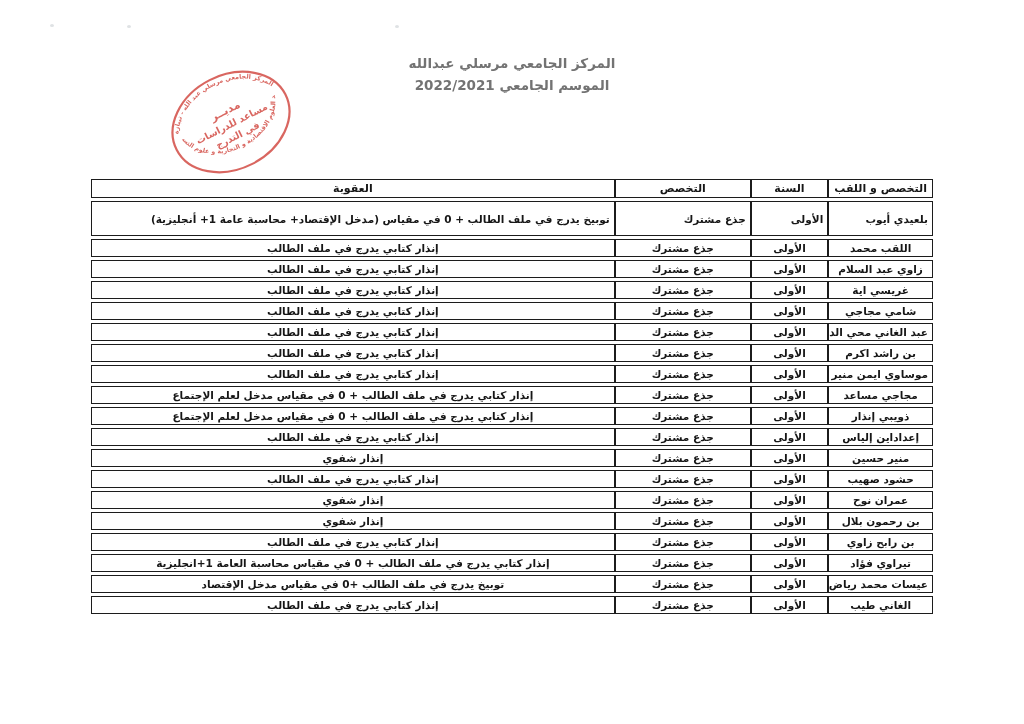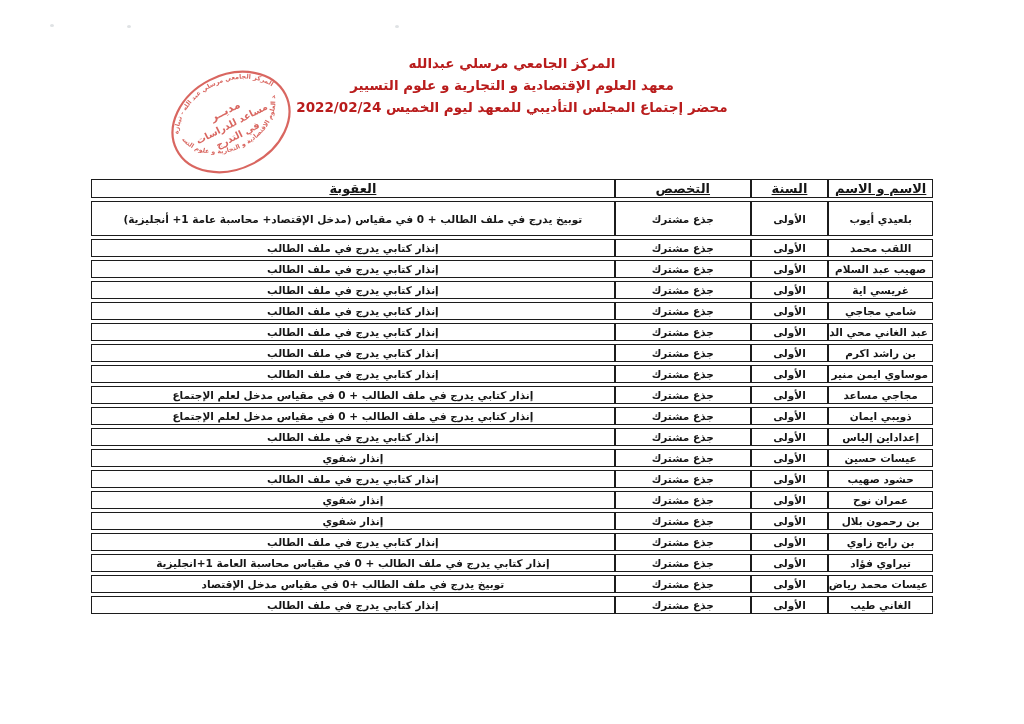--- a/index.html
+++ b/index.html
@@ -16,21 +16,21 @@
   .doc-header {
     position: absolute;
     top: 52px;
     left: 0;
     width: 100%;
     text-align: center;
     direction: rtl;
     font-weight: 700;
     font-size: 13.5px;
     line-height: 22px;
-    color: #b91c1c;
+    color: #737373;
   }
   .doc-header .h-line { white-space: nowrap; }
 
   
   .stamp {
     position: absolute;
     left: 160px;
     top: 52px;
     width: 142px;
     height: 140px;
@@ -59,23 +59,23 @@
   .sanctions-table th,
   .sanctions-table td {
     border: 1.5px solid #1c1c1c;
     background: #ffffff;
     text-align: center;
     vertical-align: middle;
     padding: 0 4px;
     overflow: hidden;
     white-space: nowrap;
   }
-  .sanctions-table thead th { height: 17px; font-size: 13px; text-decoration: underline; }
+  .sanctions-table thead th { height: 17px; font-size: 11px; }
   .sanctions-table tbody td { height: 16px; }
-  .sanctions-table tbody tr.tall td { height: 33px; }
+  .sanctions-table tbody tr.tall td { height: 33px; text-align: right; }
 
   
   .speck {
     position: absolute;
     width: 4px; height: 3px;
     background: #b9bec4;
     opacity: 0.45;
     border-radius: 50%;
   }
 </style>
@@ -104,54 +104,53 @@
         </text>
         <text class="center" x="70" y="61" text-anchor="middle" font-size="11" fill="#d4524b">مديــر</text>
         <text class="center" x="70" y="75" text-anchor="middle" font-size="9.5" fill="#d4524b">مساعد للدراسات</text>
         <text class="center" x="70" y="88" text-anchor="middle" font-size="9.5" fill="#d4524b">في التدرج</text>
       </g>
     </svg>
   </div>
 
   <header class="doc-header">
     <div class="h-line">المركز الجامعي مرسلي عبدالله</div>
-    <div class="h-line">معهد العلوم الإقتصادية و التجارية و علوم التسيير</div>
-    <div class="h-line">محضر إجتماع المجلس التأديبي للمعهد ليوم الخميس 2022/02/24</div>
+    <div class="h-line">الموسم الجامعي 2022/2021</div>
   </header>
 
   <table class="sanctions-table" dir="rtl">
     <colgroup>
       <col style="width:104px">
       <col style="width:77px">
       <col style="width:135px">
       <col style="width:520px">
     </colgroup>
     <thead>
       <tr>
-        <th>الاسم و الاسم</th>
+        <th>التخصص و اللقب</th>
         <th>السنة</th>
         <th>التخصص</th>
         <th>العقوبة</th>
       </tr>
     </thead>
     <tbody>
         <tr class="tall">
           <td>بلعيدي أيوب</td>
           <td>الأولى</td>
           <td>جذع مشترك</td>
           <td>توبيخ يدرج في ملف الطالب + 0 في مقياس (مدخل الإقتصاد+ محاسبة عامة 1+ أنجليزية)</td>
         </tr>
         <tr>
           <td>اللقب محمد</td>
           <td>الأولى</td>
           <td>جذع مشترك</td>
           <td>إنذار كتابي يدرج في ملف الطالب</td>
         </tr>
         <tr>
-          <td>صهيب عبد السلام</td>
+          <td>زاوي عبد السلام</td>
           <td>الأولى</td>
           <td>جذع مشترك</td>
           <td>إنذار كتابي يدرج في ملف الطالب</td>
         </tr>
         <tr>
           <td>غريسي اية</td>
           <td>الأولى</td>
           <td>جذع مشترك</td>
           <td>إنذار كتابي يدرج في ملف الطالب</td>
         </tr>
@@ -179,33 +178,33 @@
           <td>جذع مشترك</td>
           <td>إنذار كتابي يدرج في ملف الطالب</td>
         </tr>
         <tr>
           <td>مجاجي مساعد</td>
           <td>الأولى</td>
           <td>جذع مشترك</td>
           <td>إنذار كتابي يدرج في ملف الطالب + 0 في مقياس مدخل لعلم الإجتماع</td>
         </tr>
         <tr>
-          <td>ذويبي ايمان</td>
+          <td>ذويبي إنذار</td>
           <td>الأولى</td>
           <td>جذع مشترك</td>
           <td>إنذار كتابي يدرج في ملف الطالب + 0 في مقياس مدخل لعلم الإجتماع</td>
         </tr>
         <tr>
           <td>إعداداين إلياس</td>
           <td>الأولى</td>
           <td>جذع مشترك</td>
           <td>إنذار كتابي يدرج في ملف الطالب</td>
         </tr>
         <tr>
-          <td>عيسات حسين</td>
+          <td>منير حسين</td>
           <td>الأولى</td>
           <td>جذع مشترك</td>
           <td>إنذار شفوي</td>
         </tr>
         <tr>
           <td>حشود صهيب</td>
           <td>الأولى</td>
           <td>جذع مشترك</td>
           <td>إنذار كتابي يدرج في ملف الطالب</td>
         </tr>

